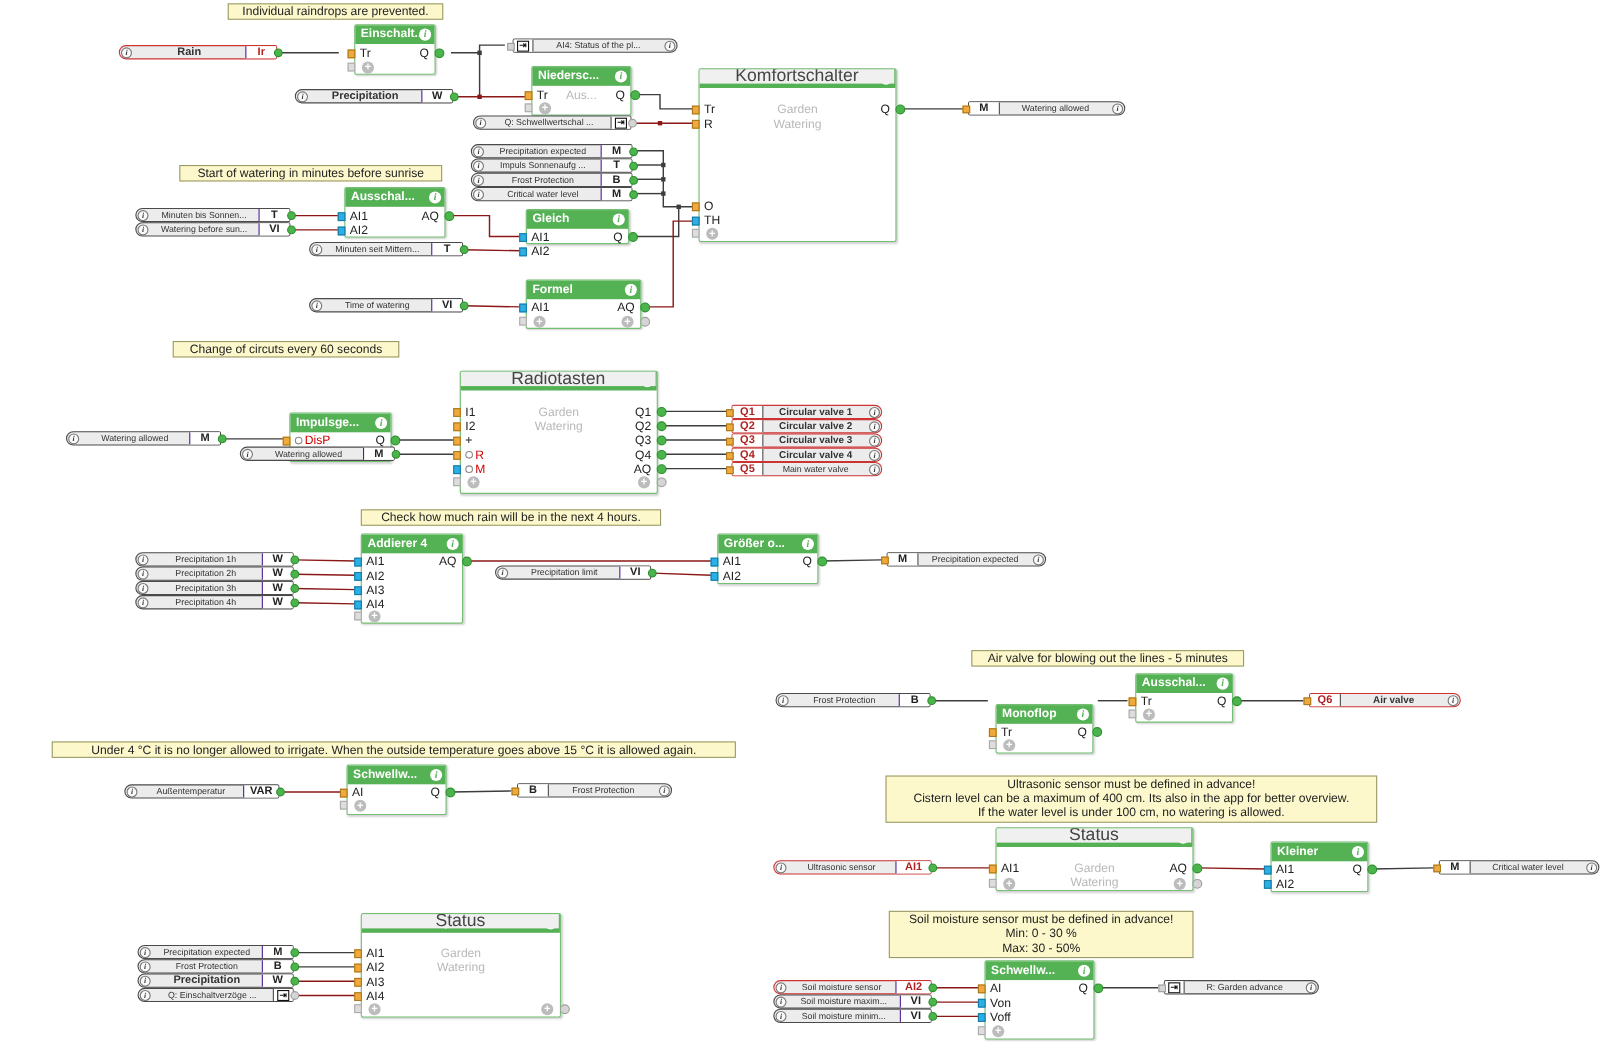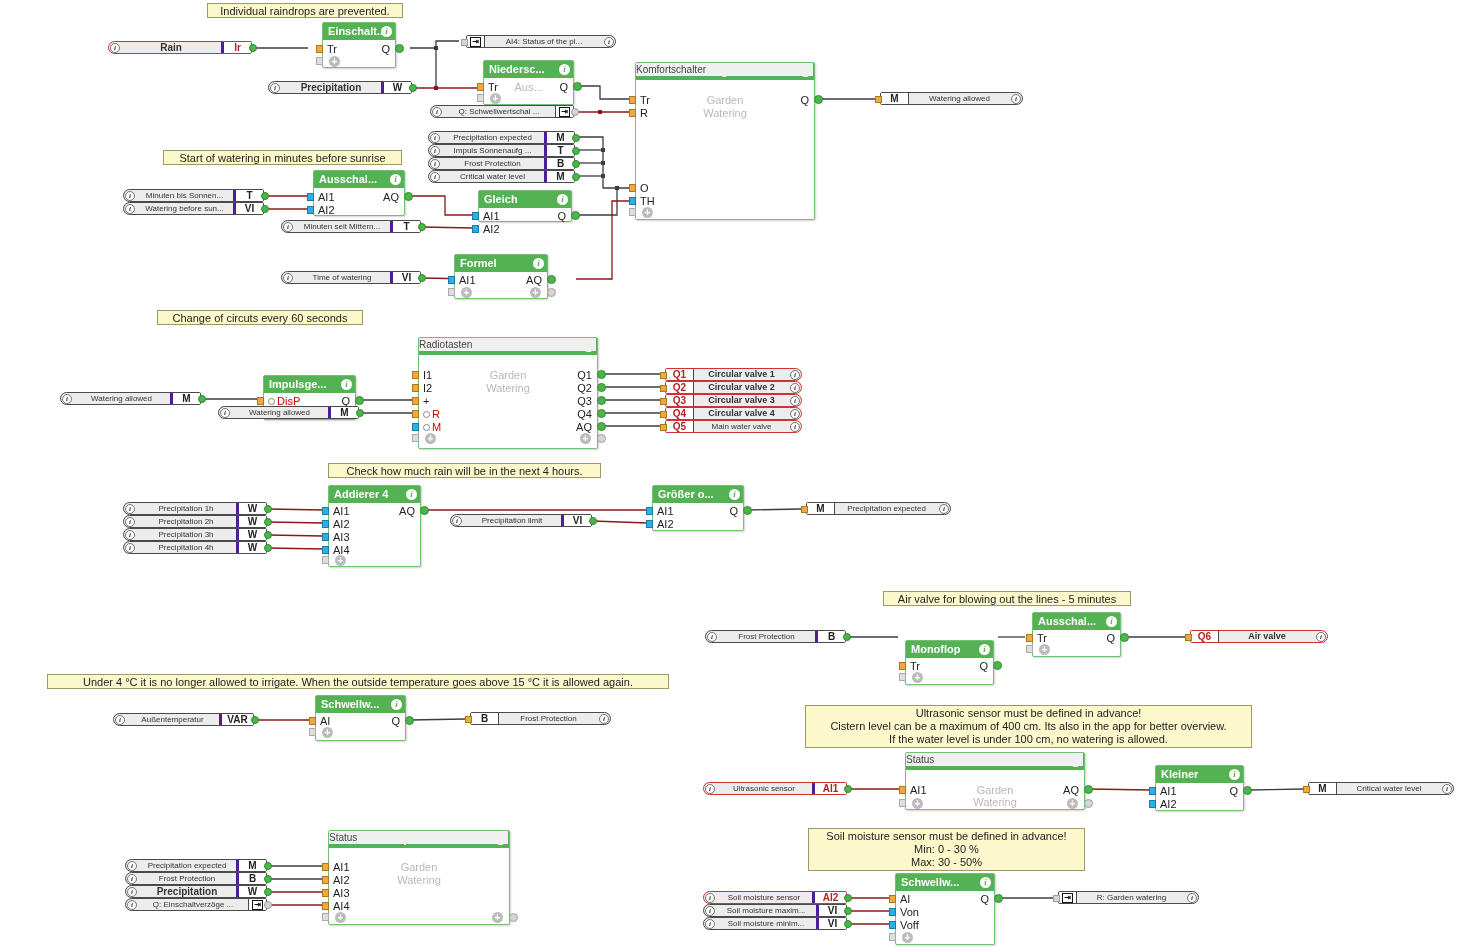--- a/index.html
+++ b/index.html
@@ -12,21 +12,21 @@
   .note span{display:block;}
   
   .block{position:absolute;background:#fff;border:1px solid var(--blk-border);box-sizing:border-box;
          box-shadow:1px 1px 2px rgba(0,0,0,.18);border-radius:2px;}
   .bh{position:absolute;left:0;top:0;right:0;height:17px;background:var(--blk-green);color:#fff;
       font-size:11px;font-weight:bold;line-height:17px;padding-left:5px;box-sizing:border-box;
       white-space:nowrap;overflow:hidden;}
   .binfo{position:absolute;right:3px;top:3px;width:11px;height:11px;border-radius:50%;background:#fff;
          color:var(--blk-green);font:italic bold 9px/11px "Liberation Serif",serif;text-align:center;}
   .sub{position:absolute;left:1px;right:1px;top:17px;height:13px;background:#f0f0f0;color:#444;
-       font-size:10px;line-height:13px;white-space:nowrap;overflow:hidden;}
+       font-size:16px;line-height:13px;text-align:center;white-space:nowrap;overflow:hidden;}
   .cl{position:absolute;left:0;right:0;text-align:center;color:#b8b8b8;font-size:11px;height:13px;line-height:13px;}
   .pin,.pout{position:absolute;font-size:11px;color:#222;height:13px;line-height:13px;white-space:nowrap;}
   .pin{left:4px;}.pout{right:5px;}
   .pred{color:var(--port-red);}
   .pdot{display:inline-block;width:5px;height:5px;border:1px solid #888;border-radius:50%;background:#fff;
         vertical-align:middle;margin-right:2px;margin-bottom:2px;}
   .nin{position:absolute;left:-7px;width:7px;height:8px;box-sizing:border-box;border:1px solid #a8791f;}
   .nin.orange{background:#f2a93b;}
   .nin.blue{background:#29b0e6;border-color:#1a7ba3;}
   .nin.gray{background:#ddd;border-color:#aaa;}
@@ -42,21 +42,21 @@
   .cap.cout{border-radius:2px 7px 7px 2px;}
   .cap.red{border-color:var(--red-border);}
   .capi{flex:0 0 12px;display:flex;align-items:center;justify-content:center;}
   .capi b{width:8px;height:8px;border:1px solid #777;border-radius:50%;background:#fafafa;
           font:italic bold 7px/8px "Liberation Serif",serif;text-align:center;color:#333;}
   .clab{flex:1 1 auto;line-height:11px;padding:0 3px;white-space:nowrap;overflow:hidden;color:#333;text-align:center;}
   .clab.bold{font-weight:bold;font-size:10px;}
   .clab.semibold{font-weight:bold;font-size:9px;}
   .ctag{flex:0 0 27px;background:#fff;font-weight:bold;font-size:10px;line-height:11px;text-align:center;}
   .ctag.wide{flex-basis:31px;}
-  .cin .ctag{border-left:3px solid #4c1d95;}
+  .cin .ctag{border-left:1px solid #4c1d95;}
   .cout .ctag{border-right:1px solid #4a4a4a;}
   .cap.red .ctag{color:#b22222;}
   .cconn{flex:0 0 17px;background:#fff;display:flex;align-items:center;justify-content:center;}
   .cin .cconn{border-left:1px solid #4a4a4a;}
   .cout .cconn{border-right:1px solid #4a4a4a;}
   .cconn i{font-style:normal;font-size:8px;line-height:8px;font-weight:bold;color:#111;
            border:1px solid #111;padding:0 1px;background:#fff;}
   .cnr{position:absolute;right:-6px;top:2px;width:8px;height:8px;border-radius:50%;
        background:#4cb44c;border:1px solid #2e8f2e;box-sizing:border-box;}
   .cnr.gray{background:#d5d5d5;border-color:#9f9f9f;}
@@ -208,21 +208,21 @@
       <div class="block" style="left: 478px; top: 190px; width: 94px; height: 32px;">
         <div class="bh"><span>Gleich</span></div>
         <div class="binfo">i</div>
         <div class="pin" style="top: 19px;"><span>AI1</span></div>
         <div class="nin blue" style="top: 21px;"></div>
         <div class="pin" style="top: 32px;"><span>AI2</span></div>
         <div class="nin blue" style="top: 34px;"></div>
         <div class="pout" style="top: 19px;"><span>Q</span></div>
         <div class="nout" style="top: 20px;"></div>
       </div>
-      <div class="block" style="left: 454px; top: 254px; width: 94px; height: 45px;">
+      <div class="block" style="left: 478px; top: 254px; width: 105px; height: 45px;">
         <div class="bh"><span>Formel</span></div>
         <div class="binfo">i</div>
         <div class="pin" style="top: 19px;"><span>AI1</span></div>
         <div class="nin blue" style="top: 21px;"></div>
         <div class="pout" style="top: 19px;"><span>AQ</span></div>
         <div class="nout" style="top: 20px;"></div>
         <div class="plus" style="top: 32px; left: 6px;">+</div>
         <div class="nin gray" style="top: 33px;"></div>
         <div class="plus" style="top: 32px; right: 6px;">+</div>
         <div class="nout gray" style="top: 33px;"></div>
@@ -696,19 +696,19 @@
         <span class="clab">Critical water level</span>
         <span class="capi">
           <b>i</b>
         </span>
       </div>
       <div class="cap cout" style="left: 1058px; top: 891px; width: 141px; height: 13px;">
         <span class="cnl gray"></span>
         <span class="cconn">
           <i>⇥</i>
         </span>
-        <span class="clab">R: Garden watering</span>
+        <span class="clab">R: Garden advance</span>
         <span class="capi">
           <b>i</b>
         </span>
       </div>
     </div>
 </div>
 
 </body></html>

